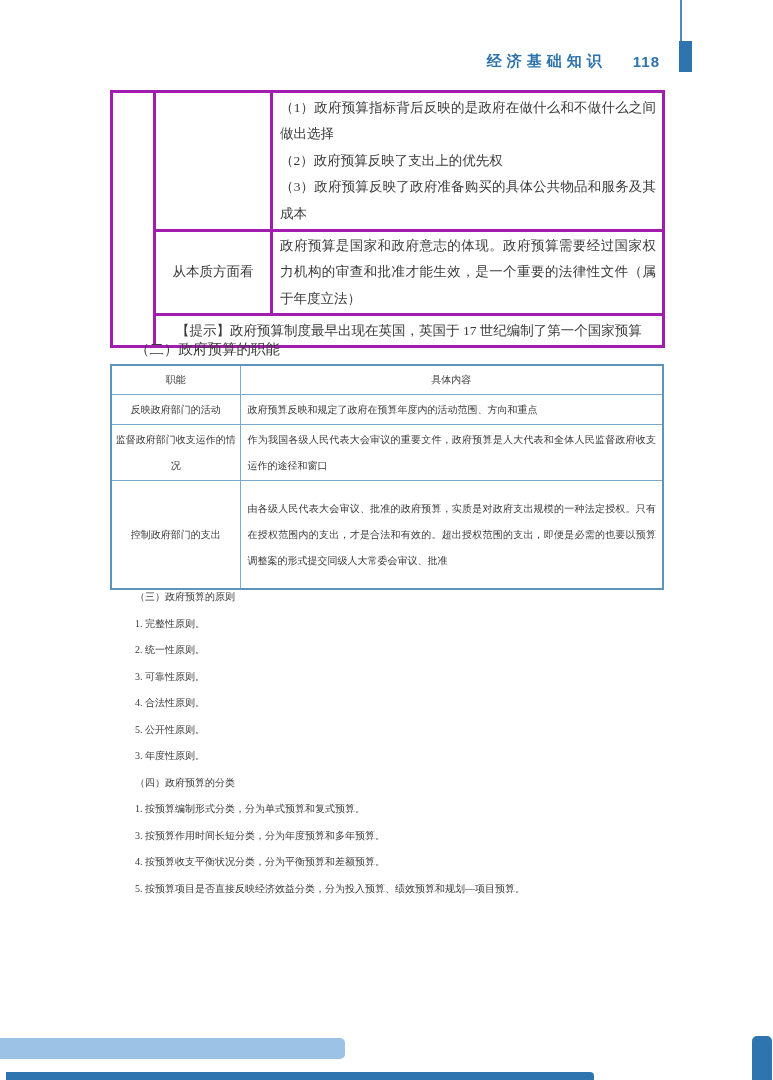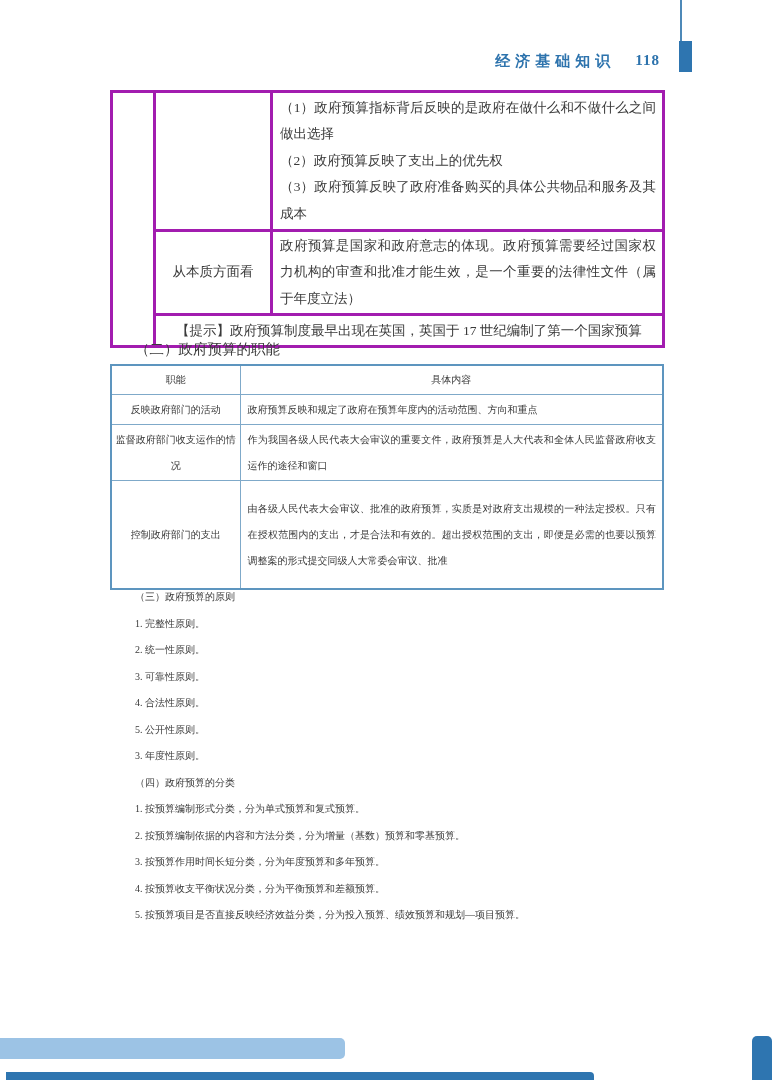--- a/index.html
+++ b/index.html
@@ -7,26 +7,26 @@
     position:relative;
     width:773px;height:1080px;
     background:#ffffff;
     overflow:hidden;
     font-family:"Liberation Serif","DejaVu Serif",serif;
     color:#3a3a3a;
   }
   
   .page-header{
     position:absolute;top:52px;right:113px;
-    font-family:Liberation Serif, serif;
+    font-family:Liberation Sans, sans-serif;
     font-weight:700;color:#2d73ad;font-size:15px;
-    display:flex;align-items:flex-start;
+    display:flex;align-items:center;
   }
   .page-header .book-title{letter-spacing:5px;}
-  .page-header .page-num{margin-left:20px;letter-spacing:1px;}
+  .page-header .page-num{margin-left:26px;letter-spacing:1px;}
   .corner-thin-line{position:absolute;left:680px;top:0;width:2px;height:41px;background:#4e89b8;}
   .corner-rect{position:absolute;left:679px;top:41px;width:13px;height:31px;background:#2e75b0;}
   
   table{border-collapse:collapse;table-layout:fixed;}
   .t1{position:absolute;left:110px;top:90px;width:552px;
       border:2px solid #5d95bf;font-size:13.5px;}
   .t1 td{border:3px solid #a21caf;vertical-align:middle;line-height:26.4px;
          overflow-wrap:anywhere;}
   .t1 .cell-points{padding:2px 6px 2px 7px;vertical-align:top;text-align:justify;}
   .t1 .cell-points p{margin:0;}
@@ -123,21 +123,20 @@
   <div class="flow">
     <div class="line">（三）政府预算的原则</div>
     <div class="line">1. 完整性原则。</div>
     <div class="line">2. 统一性原则。</div>
     <div class="line">3. 可靠性原则。</div>
     <div class="line">4. 合法性原则。</div>
     <div class="line">5. 公开性原则。</div>
     <div class="line">3. 年度性原则。</div>
     <div class="line">（四）政府预算的分类</div>
     <div class="line">1. 按预算编制形式分类，分为单式预算和复式预算。</div>
-    <div class="line">2. 按预算编制依据的内容和方法分类，分为增量（基数）预算和零基预算。</div>
     <div class="line">3. 按预算作用时间长短分类，分为年度预算和多年预算。</div>
     <div class="line">4. 按预算收支平衡状况分类，分为平衡预算和差额预算。</div>
     <div class="line">5. 按预算项目是否直接反映经济效益分类，分为投入预算、绩效预算和规划—项目预算。</div>
   </div>
 
   <div class="bar-light"></div>
   <div class="bar-dark-bottom"></div>
   <div class="bar-dark-right"></div>
 
 </div>

